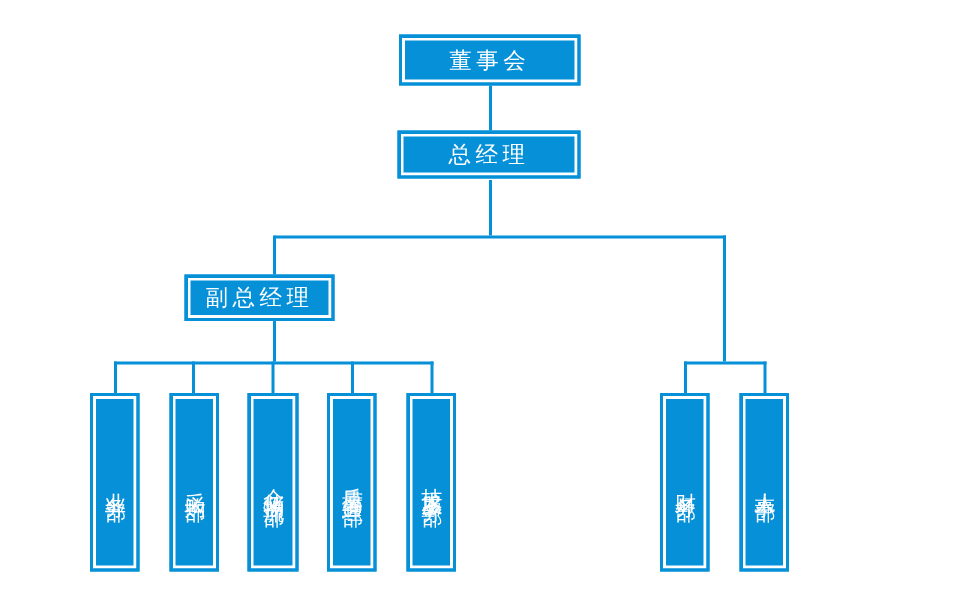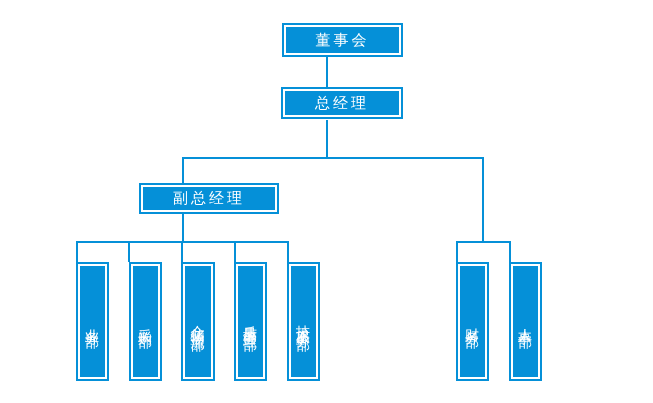--- a/index.html
+++ b/index.html
@@ -27,40 +27,39 @@
     border:2px solid var(--node-fill);
     box-shadow:inset 0 0 0 2px var(--node-inner-outline);
     color:var(--node-text);
     display:flex;
     align-items:center;
     justify-content:center;
     font-size:15px;
     letter-spacing:3px;
     line-height:1;
     white-space:nowrap;
-    margin-left:16px;
   }
   .node-v{
     writing-mode:vertical-rl;
     text-orientation:upright;
     font-size:14px;
     letter-spacing:3px;
     white-space:normal;
   }
   .hline,.vline{
     position:absolute;
     background:var(--connector);
   }
   .hline{height:2px;}
   .vline{width:2px;}
 
   
   .n-board{left:266px;top:23px;width:121px;height:34px;}
   .n-gm{left:265px;top:87px;width:122px;height:32px;}
-  .n-dgm{left:123px;top:183px;width:140px;height:31px;}
+  .n-dgm{left:123px;top:183px;width:100px;height:31px;}
   .n-d1{left:60px;top:262px;width:33px;height:119px;}
   .n-d2{left:113px;top:262px;width:33px;height:119px;}
   .n-d3{left:165px;top:262px;width:34px;height:119px;}
   .n-d4{left:218px;top:262px;width:33px;height:119px;}
   .n-d5{left:271px;top:262px;width:33px;height:119px;}
   .n-fin{left:440px;top:262px;width:33px;height:119px;}
   .n-hr{left:493px;top:262px;width:33px;height:119px;}
 
   
   .c-board-gm{left:326px;top:57px;height:30px;}

